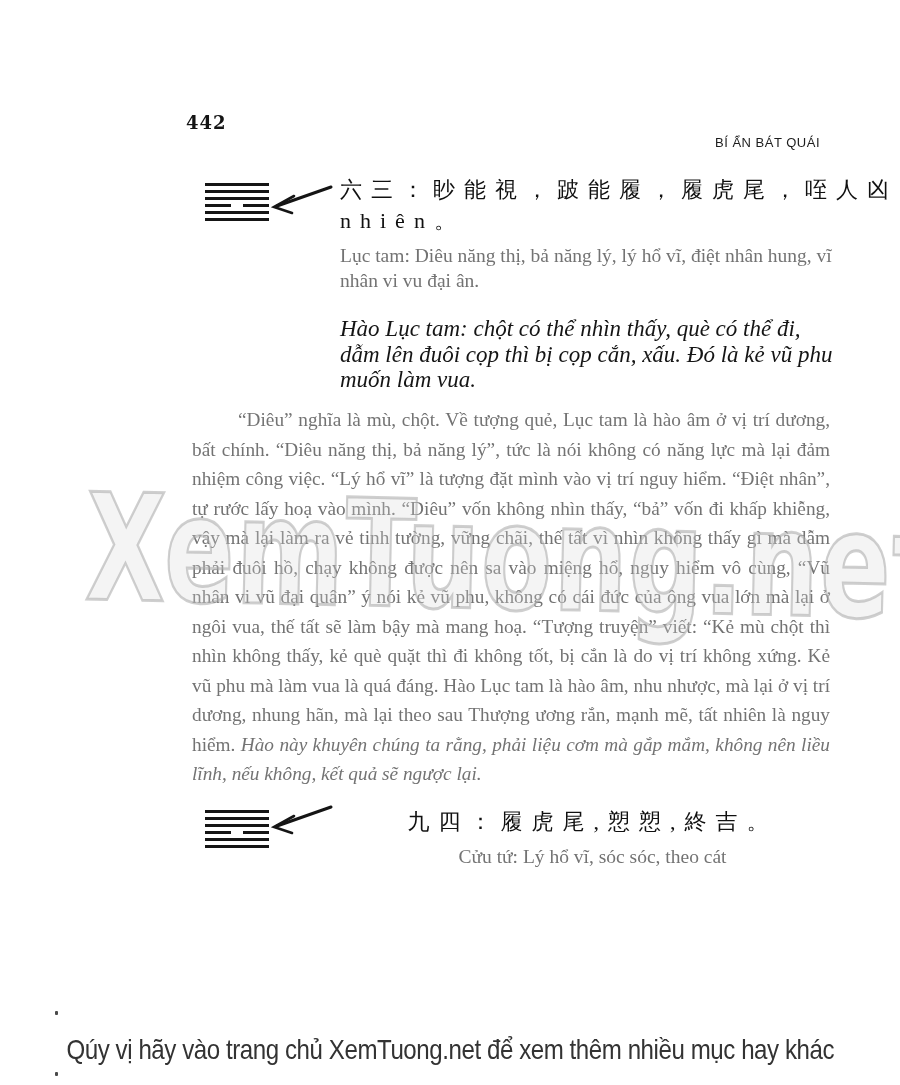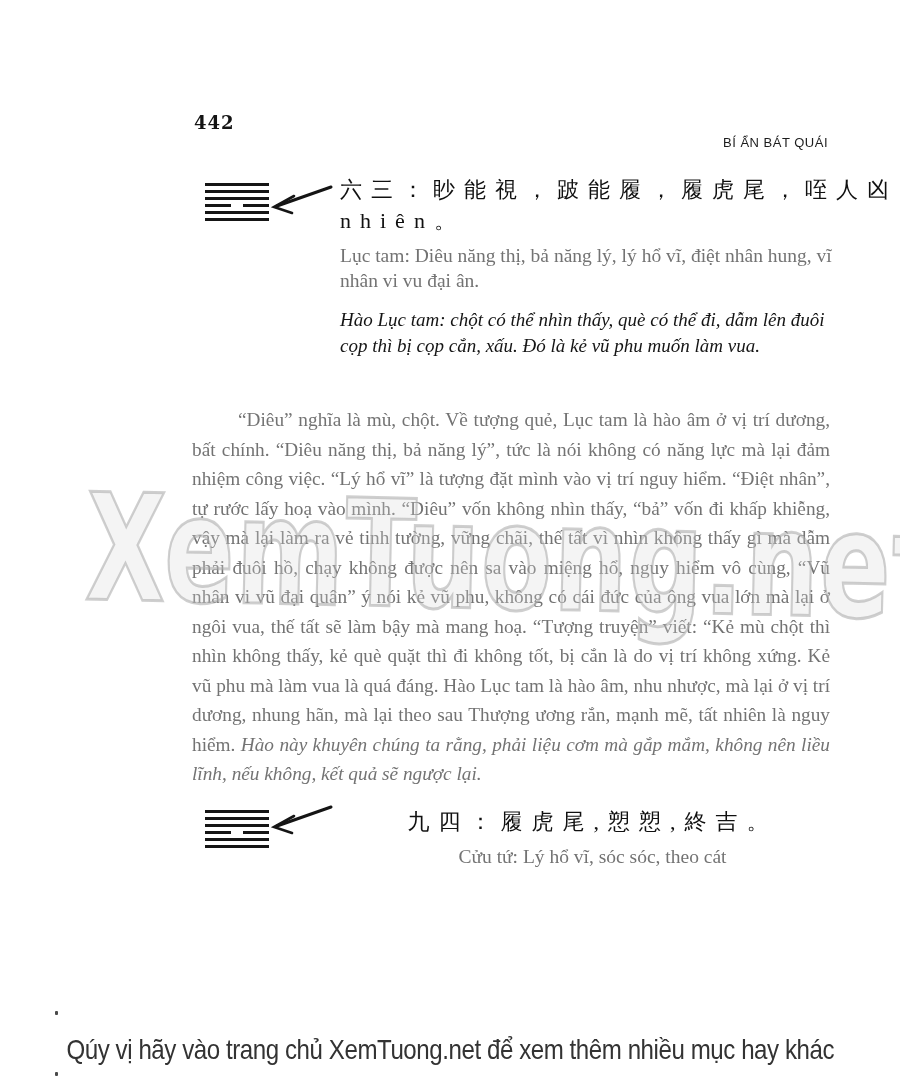--- a/index.html
+++ b/index.html
@@ -1,37 +1,37 @@
 <!DOCTYPE html>
 <html><head>
 <meta charset="utf-8">
 <style>
   html,body{margin:0;padding:0;}
   .page{
     position:relative; width:900px; height:1085px; background:#ffffff;
     font-family:"Liberation Serif","DejaVu Serif",serif; color:#141414; overflow:hidden;
   }
   
-  .header{position:absolute; left:192px; top:112px; width:636px; height:22px;}
+  .header{position:absolute; left:184px; top:112px; width:636px; height:22px;}
   .page-num{position:absolute; left:2px; top:0; font-size:18px; font-weight:bold; letter-spacing:1px;
     font-family:"DejaVu Serif",serif;}
   .book-title{position:absolute; right:0; top:2px; font-size:13px; letter-spacing:0.5px;
     font-family:Liberation Sans, sans-serif; color:#1c1c1c;margin-top:21px;}
   
   .hexagram{position:absolute; width:340px; height:46px;}
   .hex-lines{position:absolute; left:0; top:0; width:64px;}
   .hexline{height:3px; margin-bottom:4px; background:#151515;}
   .hexline.broken{background:linear-gradient(to right,#151515 0 26px,transparent 26px 38px,#151515 38px 64px);}
   .hex-arrow{position:absolute; left:58px; width:72px; height:34px;}
   
   .quote-block{position:absolute; left:340px; width:505px;}
   .cjk{font-size:22px; line-height:31px; letter-spacing:9px; color:#101010;
     font-family:"Liberation Serif",serif; white-space:nowrap;}
   .translit{margin-top:7px; font-size:19.5px; line-height:25px; color:#737373;}
-  .transl{margin-top:14px; font-size:19px; line-height:25.5px; font-style:italic; color:#151515;}
+  .transl{margin-top:23px; font-size:23px; line-height:25.5px; font-style:italic; color:#151515;}
   
   .commentary{position:absolute; left:192px; top:386px; width:638px;
     font-size:19.3px; line-height:29.5px; text-align:justify; text-indent:46px; color:#737373;}
   .commentary i{font-style:italic;}
   
   .watermark{
     position:absolute; left:86px; top:462px; z-index:3; pointer-events:none;
     font-family:"DejaVu Sans","Liberation Sans",sans-serif; font-weight:bold;
     font-size:148px; letter-spacing:2px; white-space:nowrap;
     color:rgba(215,215,215,0.28);

